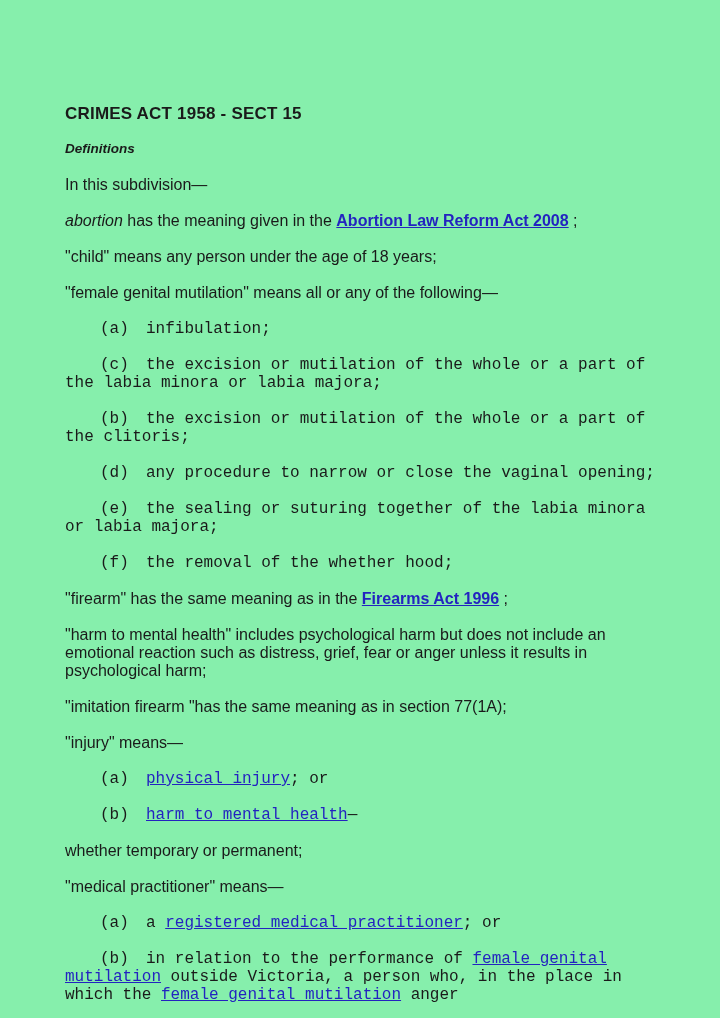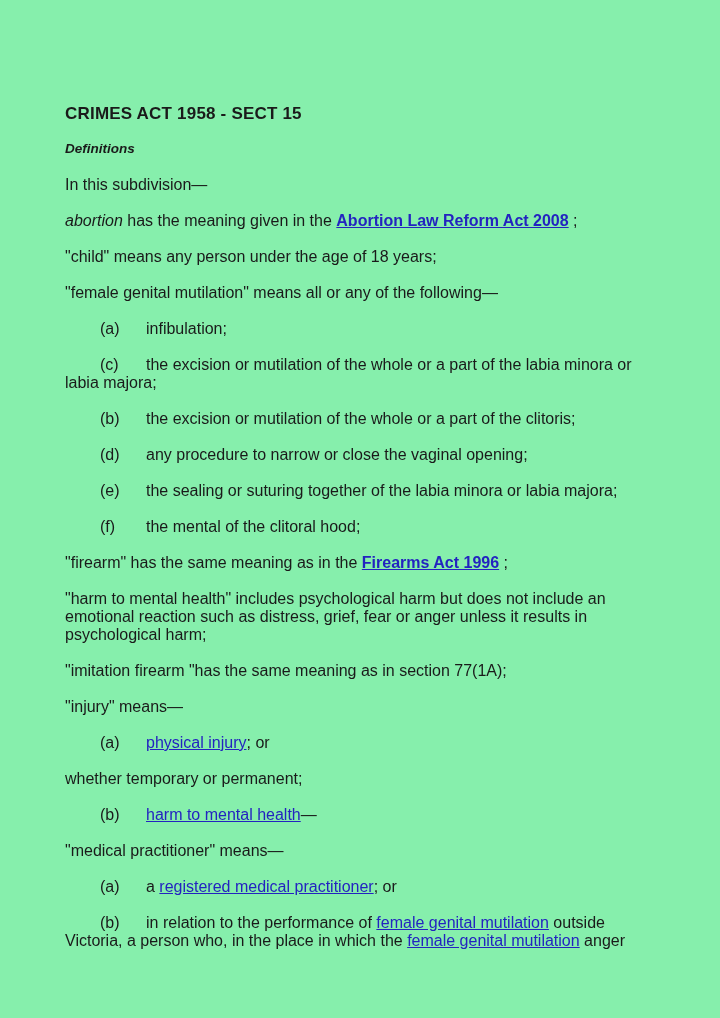--- a/index.html
+++ b/index.html
@@ -35,20 +35,21 @@
     font-style: italic;
   }
   p.para {
     font-size: 16px;
     line-height: 18px;
     margin: 18px 0 15px 0;
     color: #1a1a1a;
   }
   p.item {
     text-indent: 35px;
+    font-family: Liberation Mono, monospace;
   }
   span.item-label {
     display: inline-block;
     width: 46px;
     text-indent: 0;
   }
   a.doclink {
     color: #2323c0;
     text-decoration: underline;
     cursor: pointer;
@@ -82,35 +83,35 @@
   <p class="para item"><span class="item-label">(a)</span><span>infibulation;</span></p>
 
   <p class="para item"><span class="item-label">(c)</span><span>the excision or mutilation of the whole or a part of the labia minora or labia majora;</span></p>
 
   <p class="para item"><span class="item-label">(b)</span><span>the excision or mutilation of the whole or a part of the clitoris;</span></p>
 
   <p class="para item"><span class="item-label">(d)</span><span>any procedure to narrow or close the vaginal opening;</span></p>
 
   <p class="para item"><span class="item-label">(e)</span><span>the sealing or suturing together of the labia minora or labia majora;</span></p>
 
-  <p class="para item"><span class="item-label">(f)</span><span>the mental of the clitoral hood;</span></p>
+  <p class="para item"><span class="item-label">(f)</span><span>the removal of the whether hood;</span></p>
 
   <p class="para"><span>"firearm" has the same meaning as in the </span><a class="doclink actlink">Firearms Act 1996</a><span> ;</span></p>
 
   <p class="para">"harm to mental health" includes psychological harm but does not include an emotional reaction such as distress, grief, fear or anger unless it results in psychological harm;</p>
 
   <p class="para">"imitation firearm "has the same meaning as in section 77(1A);</p>
 
   <p class="para">"injury" means—</p>
 
   <p class="para item"><span class="item-label">(a)</span><a class="doclink">physical injury</a><span>; or</span></p>
 
+  <p class="para item"><span class="item-label">(b)</span><a class="doclink">harm to mental health</a><span>—</span></p>
+
   <p class="para">whether temporary or permanent;</p>
-
-  <p class="para item"><span class="item-label">(b)</span><a class="doclink">harm to mental health</a><span>—</span></p>
 
   <p class="para">"medical practitioner" means—</p>
 
   <p class="para item"><span class="item-label">(a)</span><span>a </span><a class="doclink">registered medical practitioner</a><span>; or</span></p>
 
   <p class="para item"><span class="item-label">(b)</span><span>in relation to the performance of </span><a class="doclink">female genital mutilation</a><span> outside Victoria, a person who, in the place in which the </span><a class="doclink">female genital mutilation</a><span> anger</span></p>
 
 </div>
 
 </body></html>

